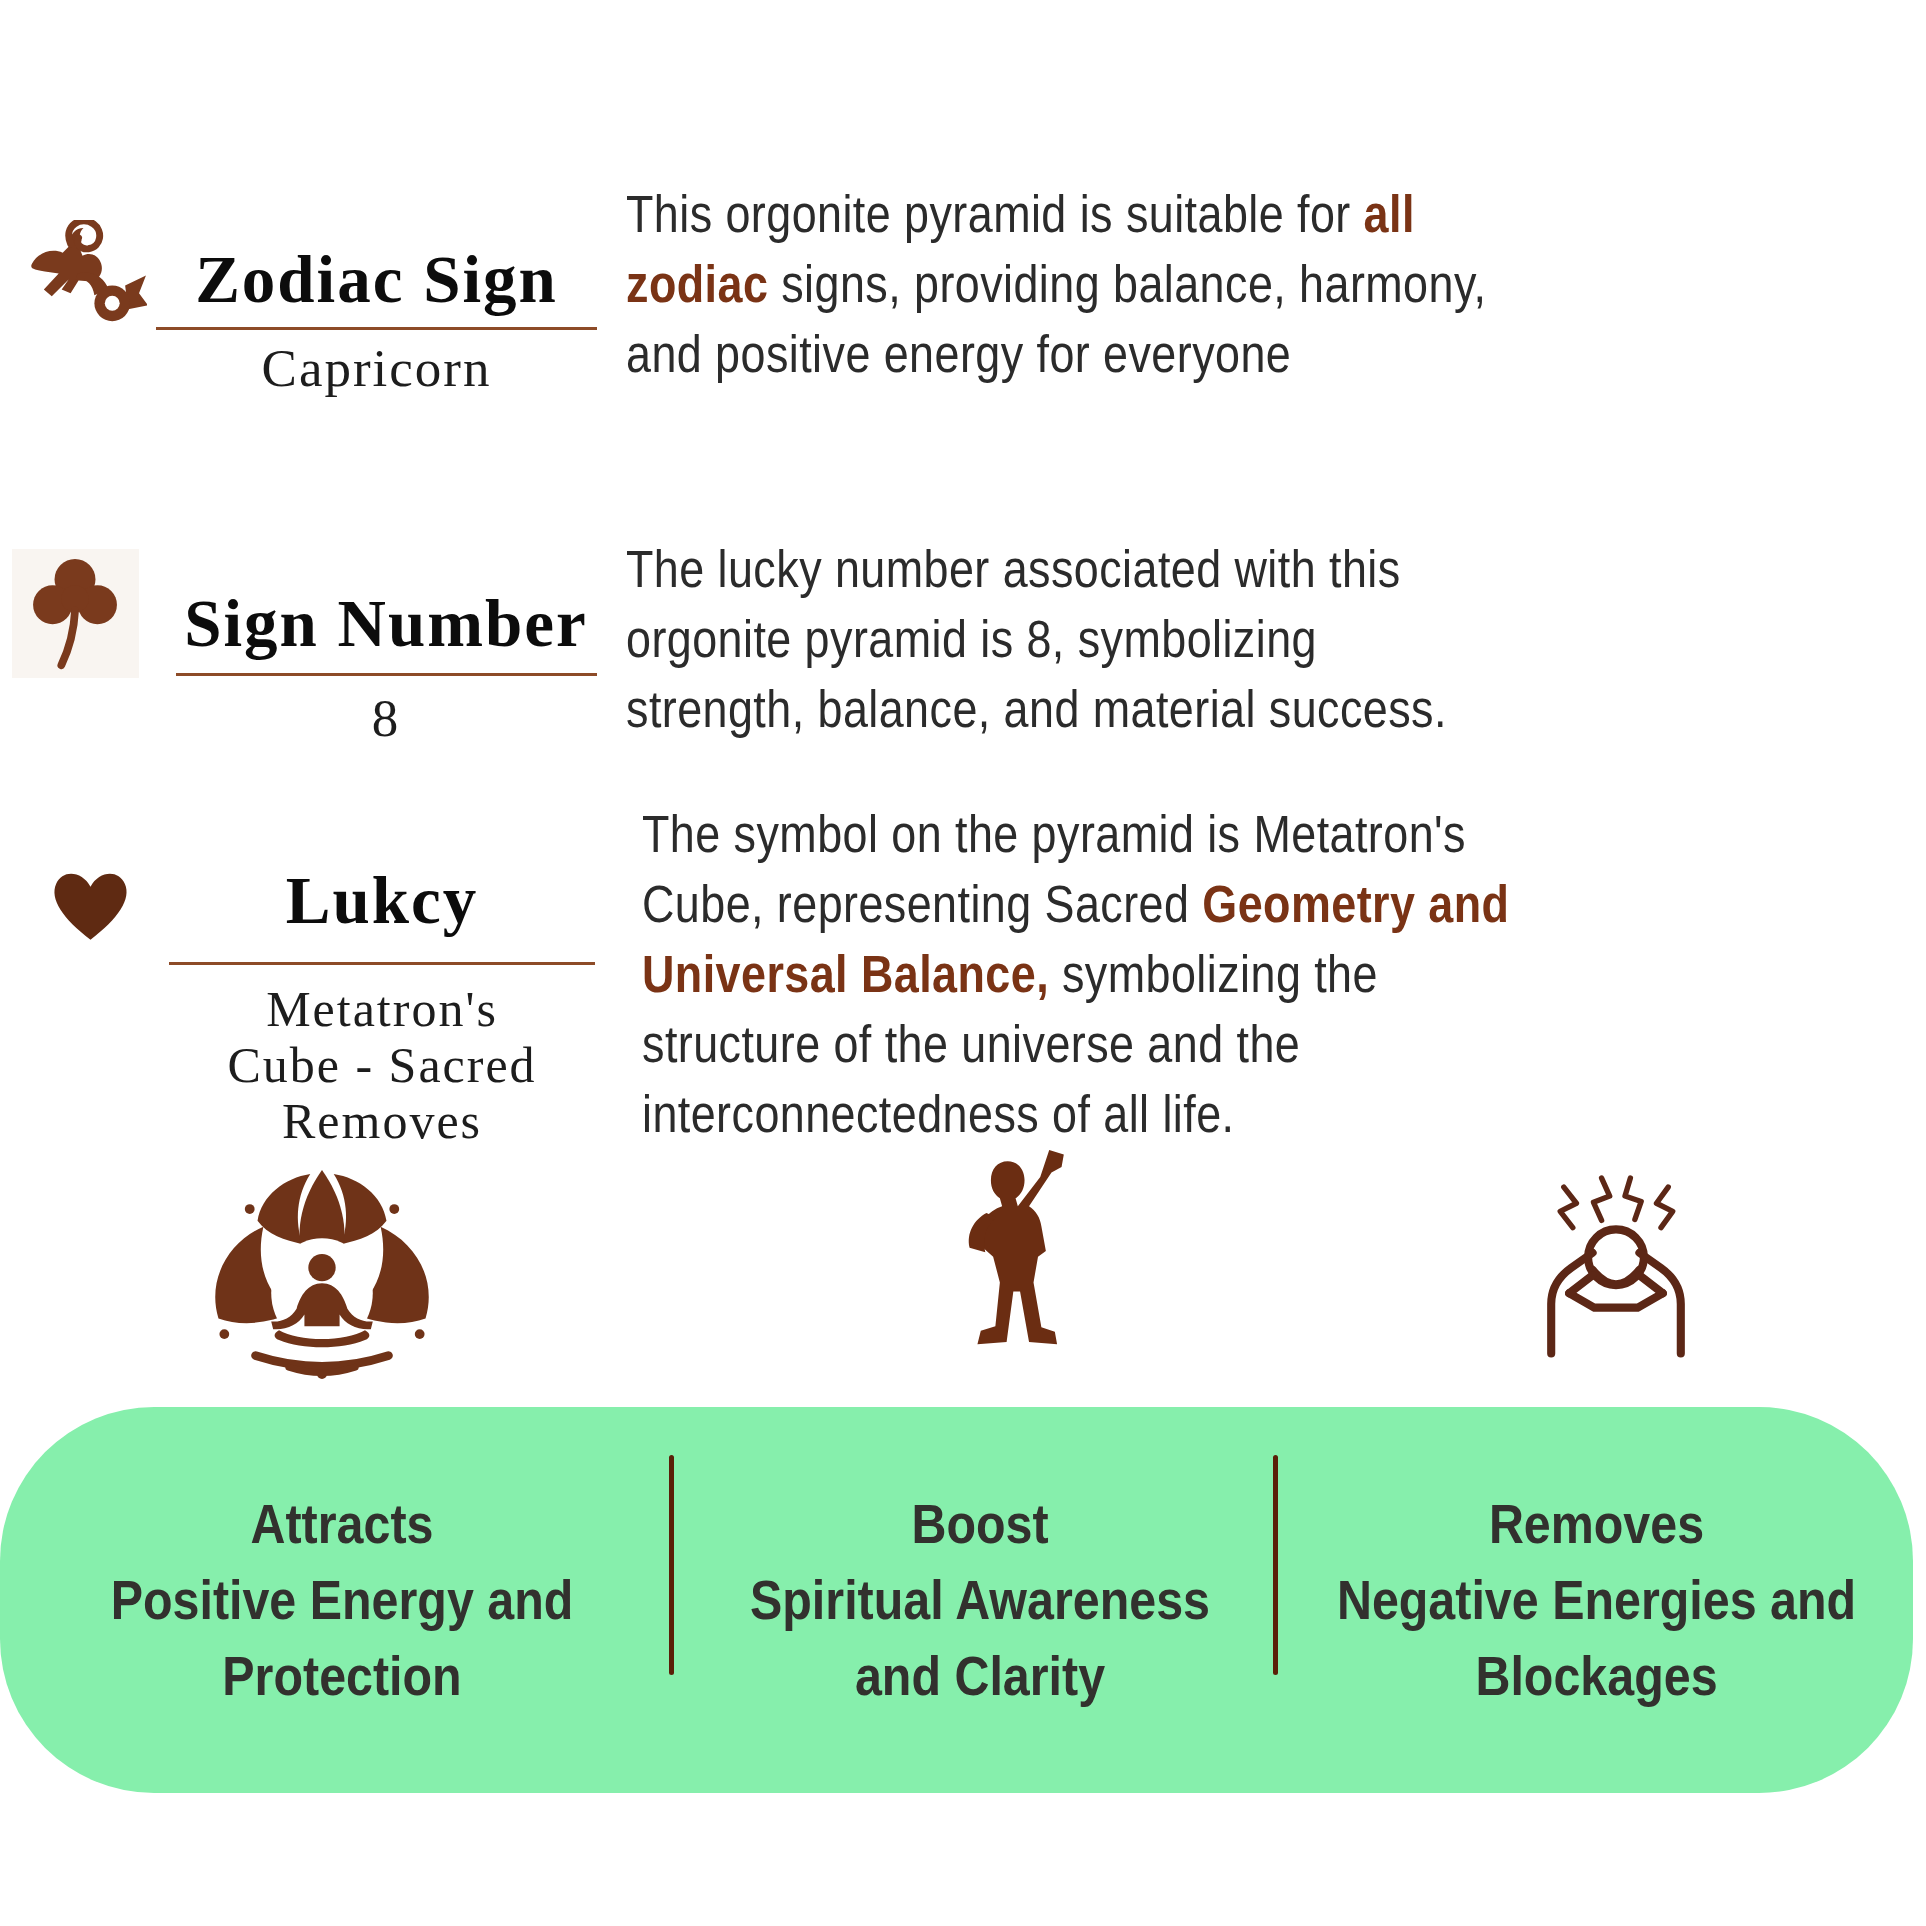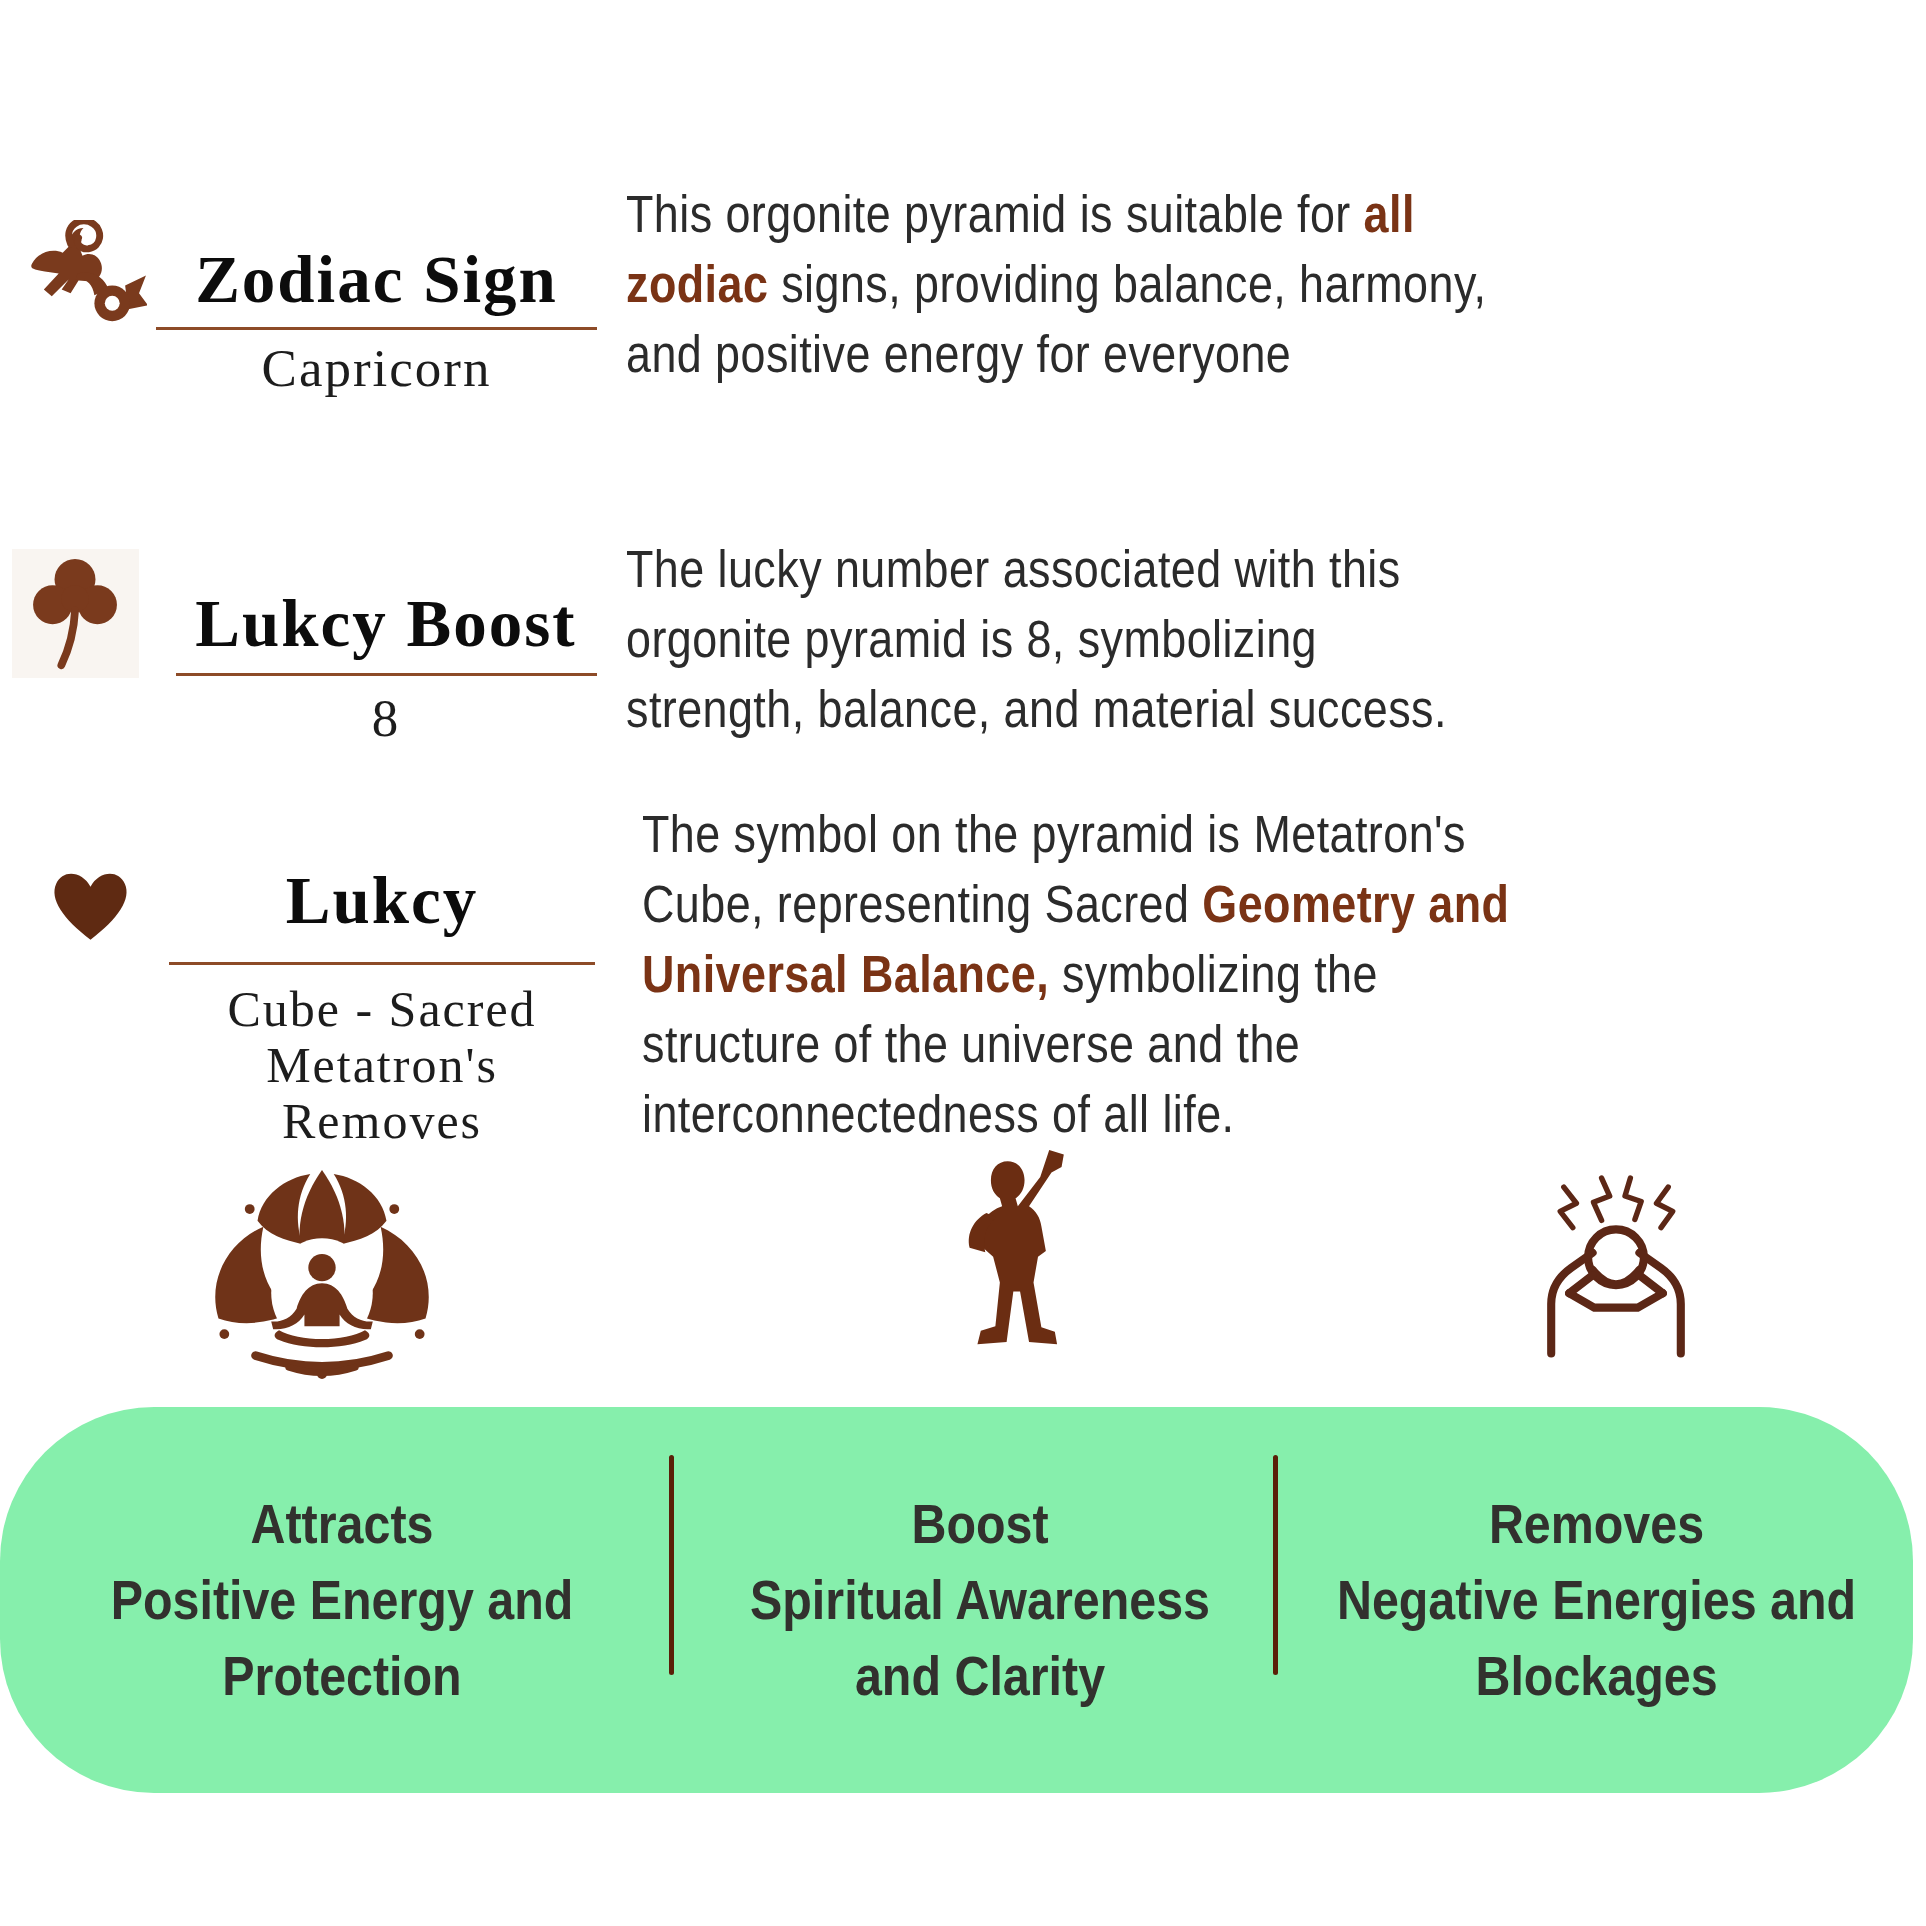--- a/index.html
+++ b/index.html
@@ -108,43 +108,43 @@
       <g fill="#7a3a1d">
         <circle cx="47" cy="24" r="21"></circle>
         <circle cx="24" cy="50" r="20"></circle>
         <circle cx="70" cy="50" r="20"></circle>
         <circle cx="47" cy="44" r="14"></circle>
       </g>
       <path d="M47 56 C46 76 42 93 33 112" fill="none" stroke="#7a3a1d" stroke-width="8" stroke-linecap="round"></path>
     </svg>
   </div>
   <div class="spec-head" id="head2">
-    <div class="spec-title">Lukcy Boost</div>
+    <div class="spec-title">Sign Number</div>
     <div class="title-rule" id="rule2"></div>
     <div class="spec-value">
         <div class="line"><span>8</span></div>
       </div>
   </div>
   <div class="para" id="para2">
       <div class="line"><span>The lucky number associated with this</span></div>
       <div class="line"><span>orgonite pyramid is 8, symbolizing</span></div>
       <div class="line"><span>strength, balance, and material success.</span></div>
     </div>
 
   <div class="icon" id="icon-heart">
     <svg viewBox="0 0 100 92" xmlns="http://www.w3.org/2000/svg">
       <path d="M50 86 C20 63 6 42 13 26 C20 10 41 12 50 29 C59 12 80 10 87 26 C94 42 80 63 50 86 Z" fill="#5f2a12"></path>
     </svg>
   </div>
   <div class="spec-head" id="head3">
     <div class="spec-title">Lukcy</div>
     <div class="title-rule" id="rule3"></div>
     <div class="spec-value">
+        <div class="line"><span>Metatron's</span></div>
         <div class="line"><span>Cube - Sacred</span></div>
-        <div class="line"><span>Metatron's</span></div>
         <div class="line"><span>Removes</span></div>
       </div>
   </div>
   <div class="para" id="para3">
       <div class="line"><span>The symbol on the pyramid is Metatron's</span></div>
       <div class="line"><span>Cube, representing Sacred </span><span class="accent">Geometry and</span></div>
       <div class="line"><span class="accent">Universal Balance,</span><span> symbolizing the</span></div>
       <div class="line"><span>structure of the universe and the</span></div>
       <div class="line"><span>interconnectedness of all life.</span></div>
     </div>

